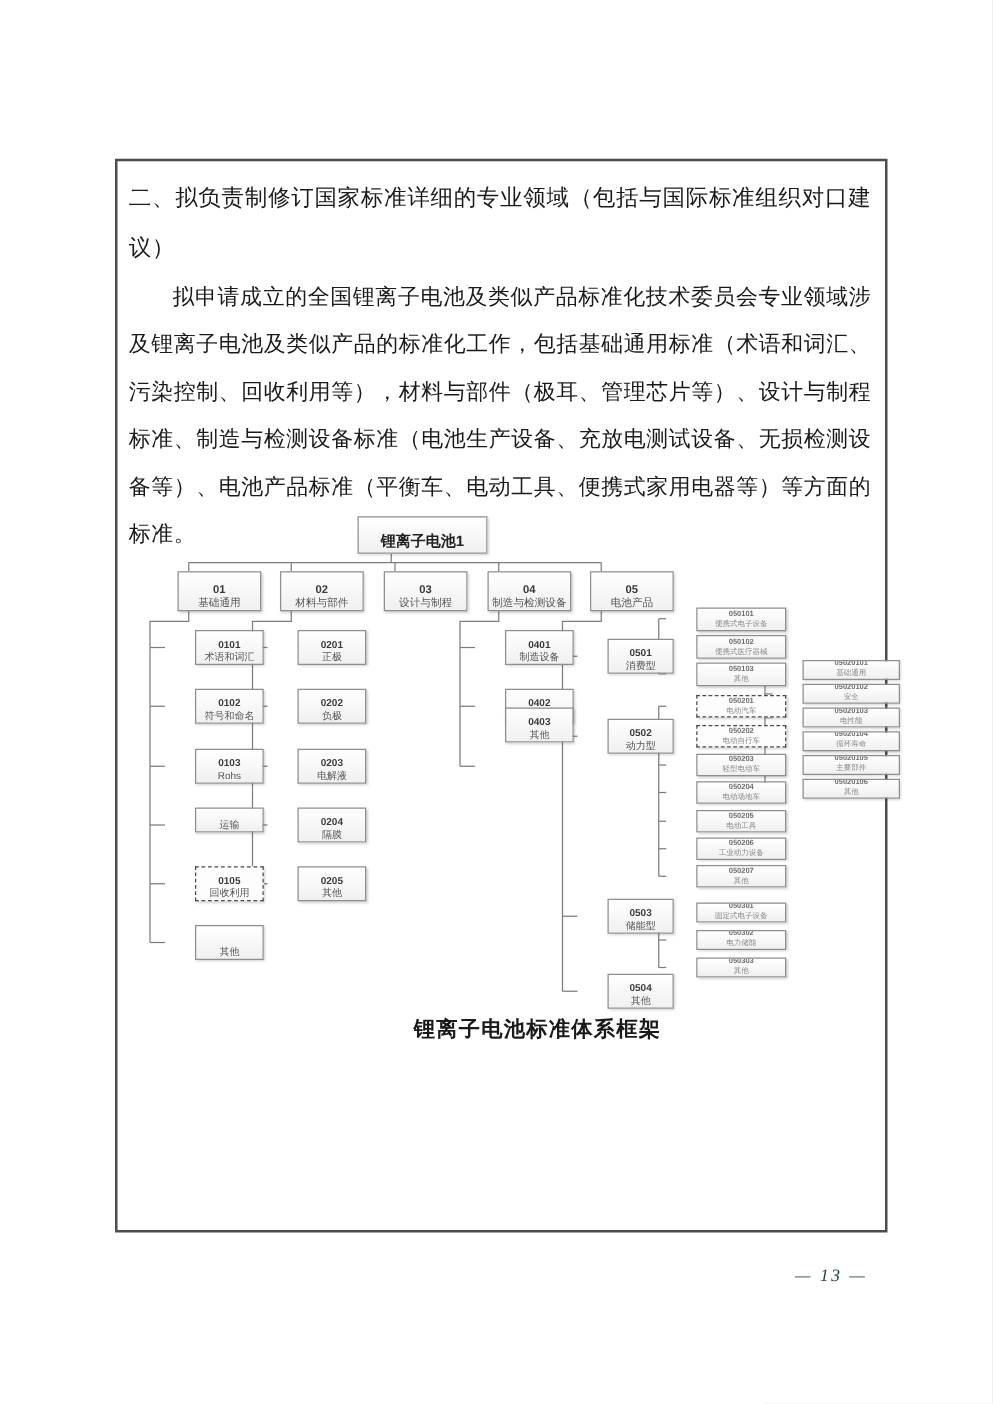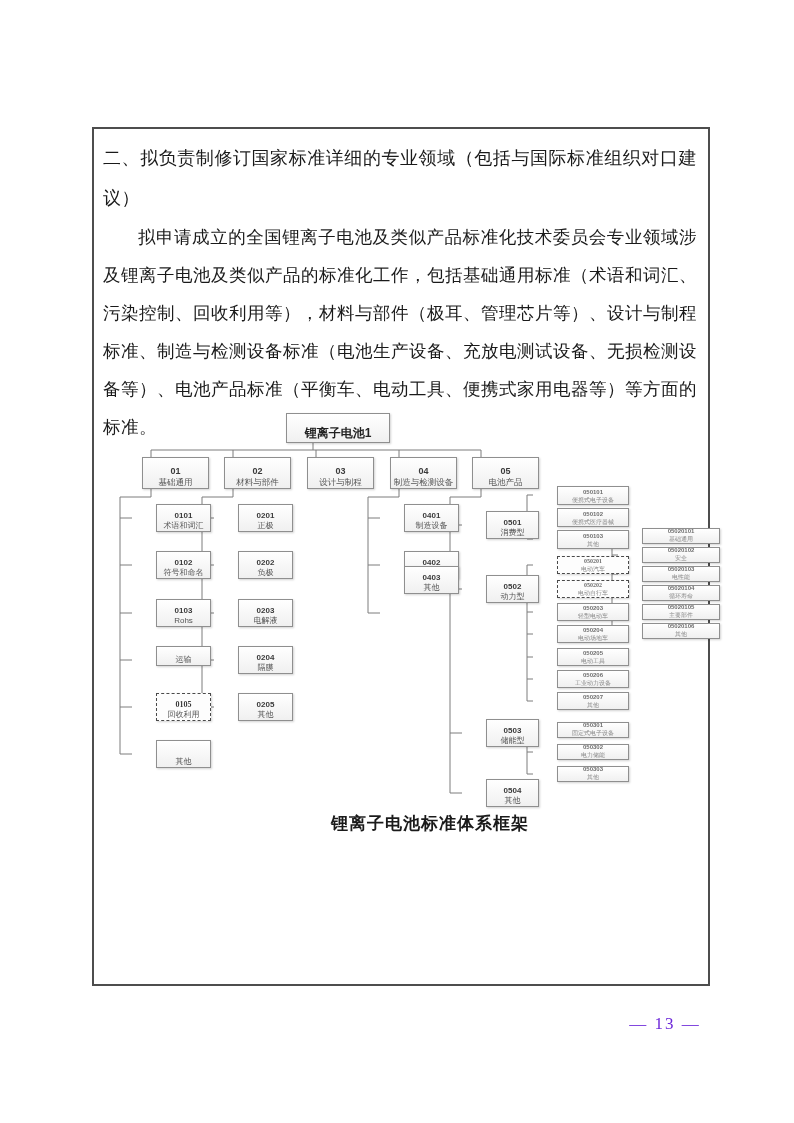--- a/index.html
+++ b/index.html
@@ -9,30 +9,30 @@
         border:2px solid #4d4d4d;background:#fff;}
   .heading{position:absolute;left:103px;top:138px;width:594px;font-size:18px;font-weight:normal;
         line-height:40px;text-align:justify;letter-spacing:.5px;}
   .para{position:absolute;left:103px;width:594px;font-size:17.5px;line-height:38px;
         text-align:justify;text-indent:2em;letter-spacing:.5px;}
   .p1{top:218px;}
   .p2{top:852px;}
   .caption{position:absolute;left:160px;top:812px;width:540px;text-align:center;
         font-size:17px;font-weight:bold;letter-spacing:1px;}
   .pageno{position:absolute;left:590px;top:1014px;width:150px;text-align:center;
-        font-size:17px;color:#6d28d9;letter-spacing:2px;}
+        font-size:14px;color:#14532d;letter-spacing:2px;font-style:italic;}
   
   #diagram{position:absolute;left:0;top:0;width:794px;height:1123px;pointer-events:none;}
   #diagram-lines{position:absolute;left:0;top:0;width:794px;height:1123px;}
   #diagram-lines polyline{fill:none;stroke:#7d7d7d;stroke-width:1;}
   .node{position:absolute;box-sizing:border-box;background:linear-gradient(#ffffff,#f0f0f0);
         border:1px solid #8f8f8f;box-shadow:1px 1px 2px rgba(0,0,0,.18);
         display:flex;flex-direction:column;align-items:center;justify-content:flex-end;
         font-family:"Liberation Sans", sans-serif;text-align:center;overflow:hidden;margin-left:24px;}
-  .node.dashed{border:1px dashed #4a4a4a;background:#fdfdfd;font-family:Liberation Serif, serif;}
+  .node.dashed{border:1px dashed #4a4a4a;background:#fdfdfd;}
   .node .code{font-weight:bold;color:#3a3a3a;}
   .node .lbl{color:#555;}
   .node.root{font-size:12px;font-weight:bold;color:#222;}
   .node.root .lbl{color:#222;font-size:12px;}
   .node.l2 .code{font-size:9px;line-height:12px;}
   .node.l2 .lbl{font-size:8.5px;line-height:11px;}
   .node.l3 .code{font-size:8px;line-height:11px;}
   .node.l3 .lbl{font-size:8px;line-height:10px;}
   .node.sm .code{font-size:6px;line-height:8px;color:#6e6e6e;}
   .node.sm .lbl{font-size:6px;line-height:8px;color:#8a8a8a;}

